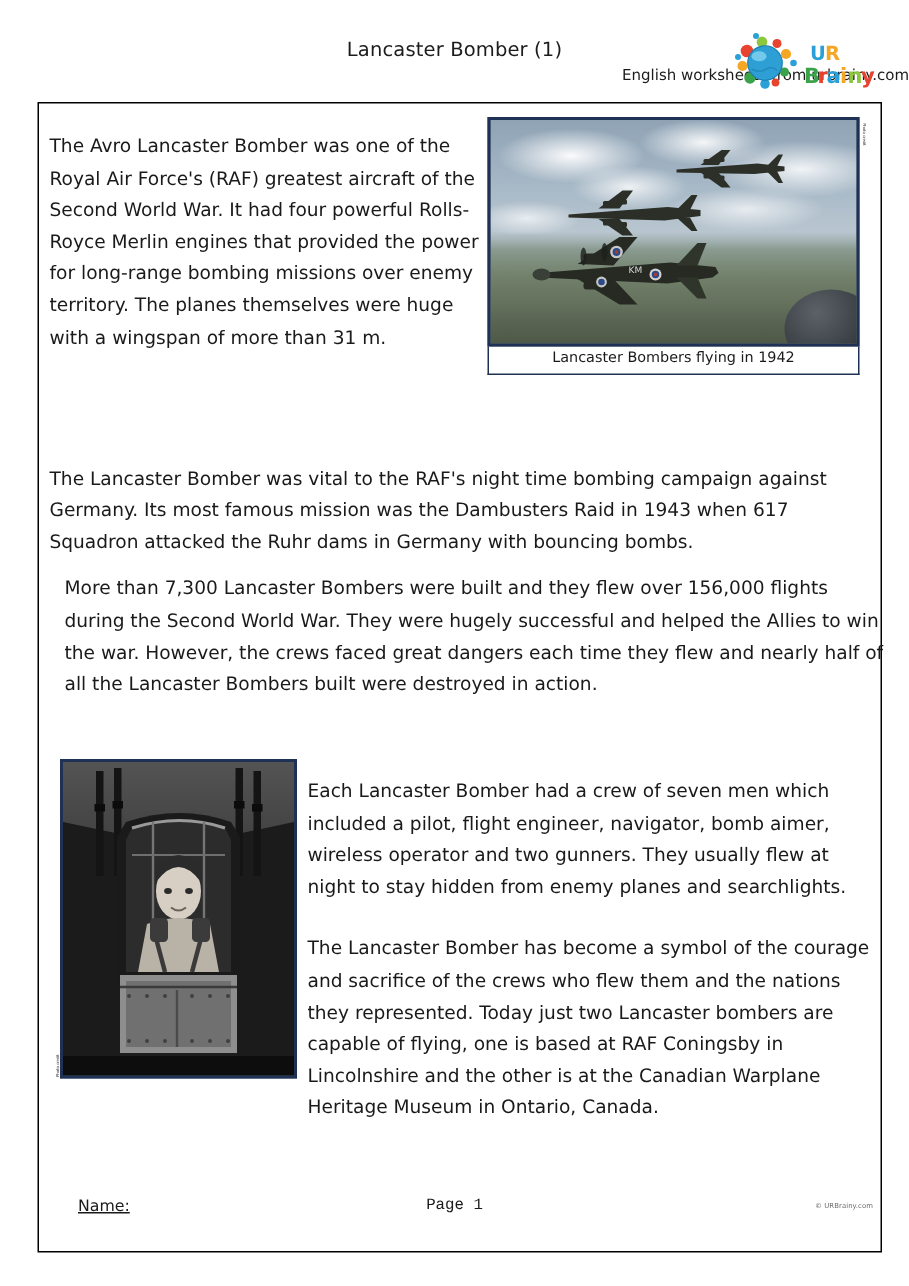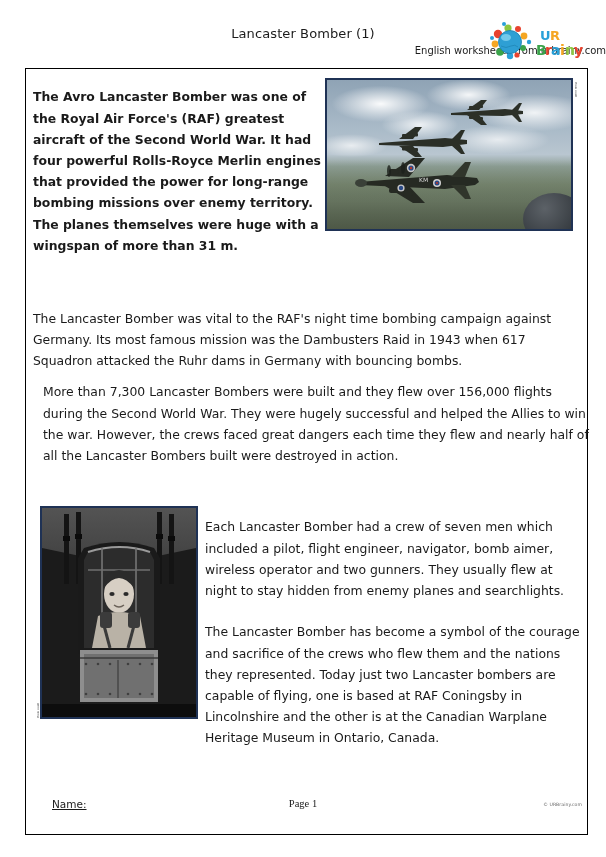--- a/index.html
+++ b/index.html
@@ -90,21 +90,20 @@
     color: #1a1a1a;
     text-align: left;
   }
 
   
   .p1 {
     position: absolute;
     left: 0;
     top: 0;
     width: 288px;
-    font-weight: bold;
   }
   .p2 {
     position: absolute;
     left: 0;
     top: 190px;
     width: 548px;
     margin-top: 44px;
   }
   .p3 {
     position: absolute;
@@ -246,21 +245,21 @@
     font-size: 10.5px;
     color: #1a1a1a;
     text-decoration: underline;
   }
   .footer-page {
     position: absolute;
     left: 0;
     top: 0;
     width: 606px;
     text-align: center;
-    font-family: Liberation Serif, serif;
+    font-family: Liberation Mono, monospace;
     font-size: 10.5px;
     color: #1a1a1a;
   }
   .footer-copyright {
     position: absolute;
     right: 24px;
     top: 4px;
     font-family: "DejaVu Sans", sans-serif;
     font-size: 4.6px;
     color: #6a6a6a;
@@ -390,20 +389,21 @@
 
             <text x="68" y="26" font-family="DejaVu Sans, sans-serif" font-size="6" fill="#d8d8d8">KM</text>
 
             <ellipse cx="38" cy="15" rx="2" ry="6" fill="#1d211b" opacity="0.8"></ellipse>
             <ellipse cx="52" cy="12" rx="2" ry="6" fill="#1d211b" opacity="0.8"></ellipse>
           </svg>
         </div>
 
         <div class="lens-blob"></div>
       </div>
+      <div class="fig-caption">Lancaster Bombers flying in 1942</div>
       <div class="credit">Photo credit</div>
     </div>
 
     <div class="figure" id="figure-gunner">
       <div class="fig-photo">
         <div class="gunner-bg"></div>
         <svg width="154" height="209" viewBox="0 0 154 209" style="position:absolute; left:0; top:0;">
 
           <rect x="0" y="0" width="154" height="209" fill="#3d3d3d"></rect>
           <rect x="0" y="0" width="154" height="209" fill="url(#vg)"></rect>

